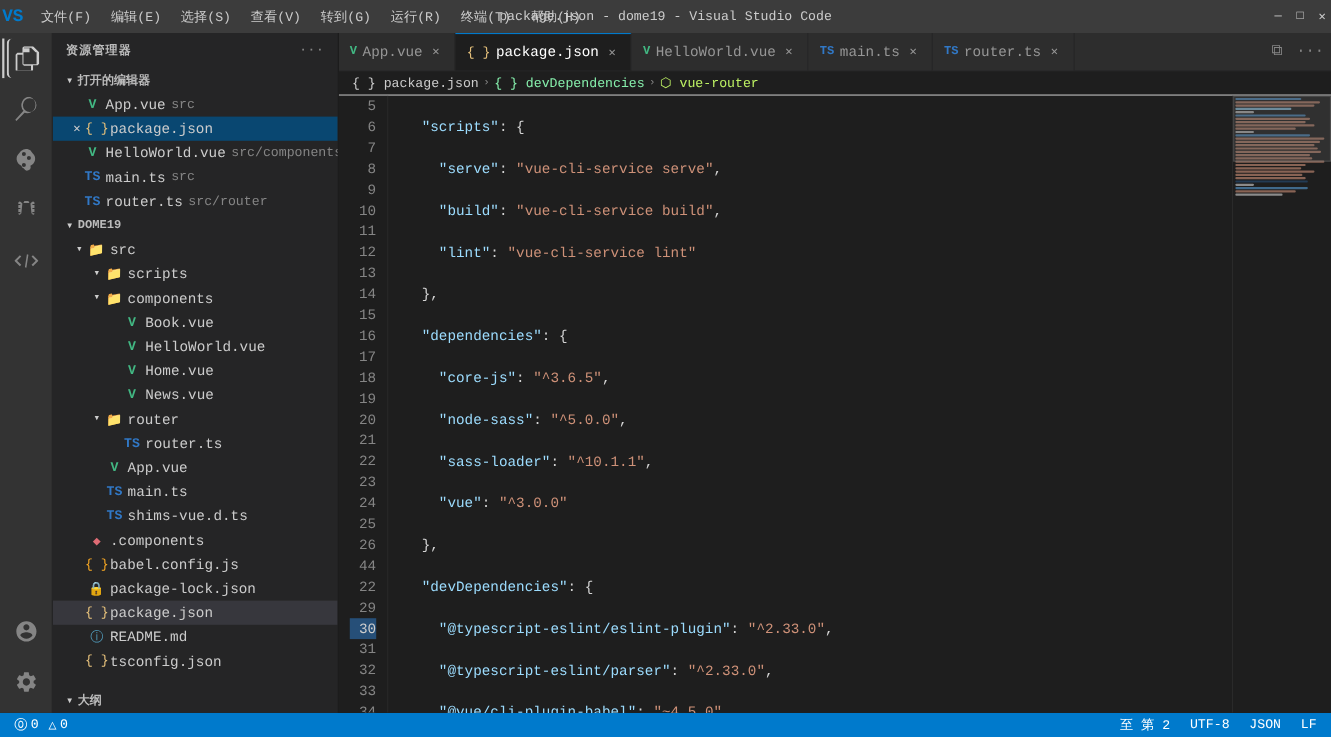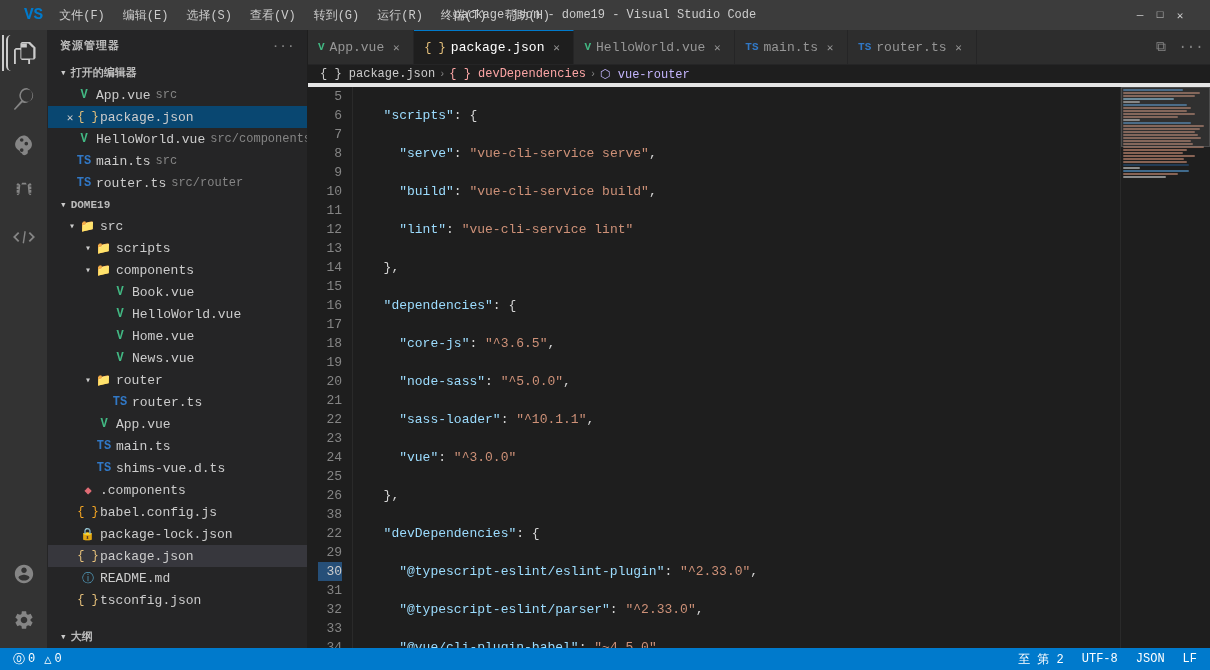--- a/index.html
+++ b/index.html
@@ -13,21 +13,21 @@
       font-size: 13px;
     }
 
     
     #title-bar {
       background: #3c3c3c;
       height: 30px;
       display: flex;
       align-items: center;
       justify-content: space-between;
-      padding: 0 24px;
+      padding: 0 2px;
       color: #cccccc;
       font-size: 12px;
       user-select: none;
     }
     #title-bar .title-left {
       display: flex;
       align-items: center;
       gap: 8px;
     }
     #title-bar .title-left .vscode-icon {
@@ -273,21 +273,21 @@
 
     
     #breadcrumb {
       height: 22px;
       background: #1e1e1e;
       display: flex;
       align-items: center;
       padding: 0 12px;
       font-size: 12px;
       color: #cccccc;
-      border-bottom: 4px solid #e5e5e5;
+      border-bottom: 1px solid #e5e5e5;
       gap: 4px;
     }
     .breadcrumb-sep { color: #858585; font-size: 10px; }
 
     
     #code-editor {
       flex: 1;
       display: flex;
       overflow: hidden;
       background: #1e1e1e;
@@ -660,23 +660,23 @@
       </div>
       <div class="tab-actions">
         <span class="tab-action-btn">⧉</span>
         <span class="tab-action-btn">···</span>
       </div>
     </div>
 
     <div id="breadcrumb">
       <span style="color:#cccccc">{ } package.json</span>
       <span class="breadcrumb-sep">›</span>
-      <span style="color:#fca5a5">{ } devDependencies</span>
+      <span style="color:#86efac">{ } devDependencies</span>
       <span class="breadcrumb-sep">›</span>
-      <span style="color:#c4b5fd">⬡ vue-router</span>
+      <span style="color:#bef264">⬡ vue-router</span>
     </div>
 
     <div id="code-editor">
       <div id="line-numbers">
         <div>5</div>
         <div>6</div>
         <div>7</div>
         <div>8</div>
         <div>9</div>
         <div>10</div>
@@ -689,21 +689,21 @@
         <div>17</div>
         <div>18</div>
         <div>19</div>
         <div>20</div>
         <div>21</div>
         <div>22</div>
         <div>23</div>
         <div>24</div>
         <div>25</div>
         <div>26</div>
-        <div>38</div>
+        <div>44</div>
         <div>22</div>
         <div>29</div>
         <div style="background:#264f78;color:#cccccc">30</div>
         <div>31</div>
         <div>32</div>
         <div>33</div>
         <div>34</div>
       </div>
 
       <div id="code-content">

